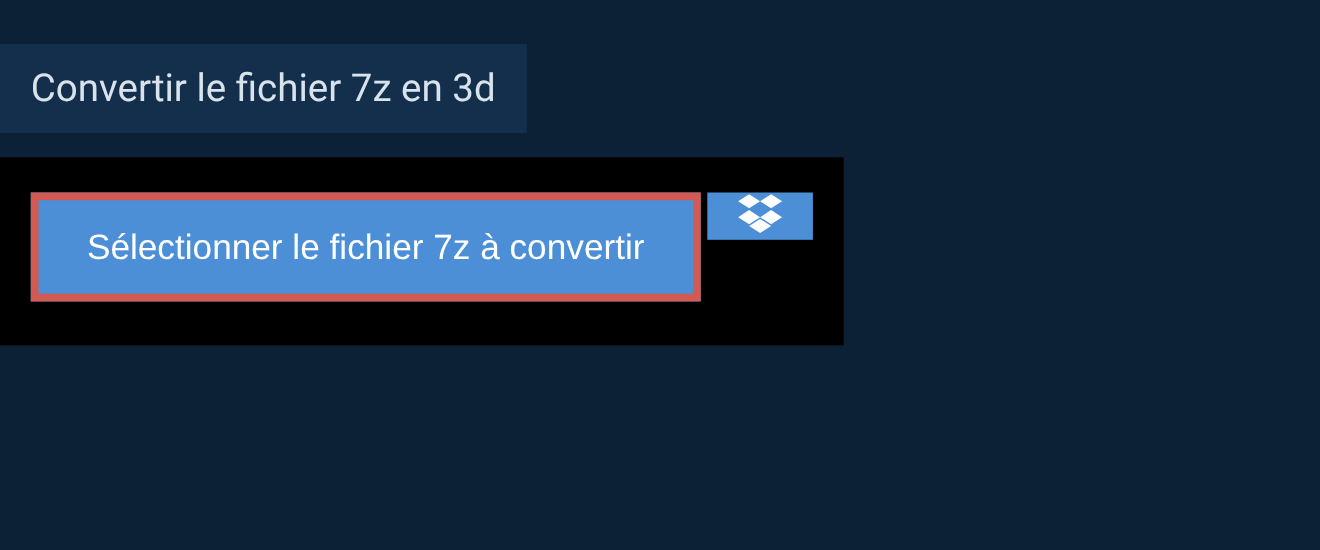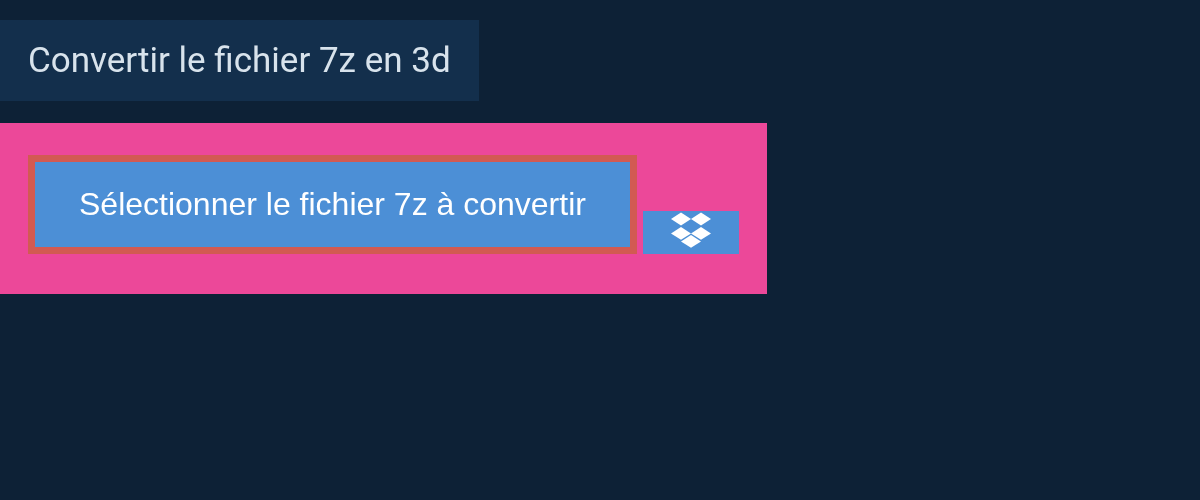--- a/index.html
+++ b/index.html
@@ -7,34 +7,34 @@
       background: #0d2136;
       font-family: -apple-system, BlinkMacSystemFont, "Segoe UI", Roboto, sans-serif;
       width: 1200px;
       height: 500px;
       overflow: hidden;
     }
     .header-bar {
       background: #132f4c;
       padding: 20px 28px;
       display: inline-block;
-      margin-top: 20px;
+      margin-top: 40px;
     }
     .header-title {
       color: #d8e3ec;
       font-size: 35px;
       font-weight: 400;
     }
     .content-panel {
-      background: #ec4899;
+      background: #000000;
       margin-top: 22px;
       padding: 32px 28px 40px 28px;
       display: flex;
       gap: 6px;
-      align-items: flex-end;
+      align-items: flex-start;
       width: fit-content;
     }
     .select-button {
       background: #4c8fd6;
       border: 7px solid #d25a52;
       color: #ffffff;
       font-size: 32px;
       font-weight: 400;
       padding: 24px 44px;
       cursor: pointer;

